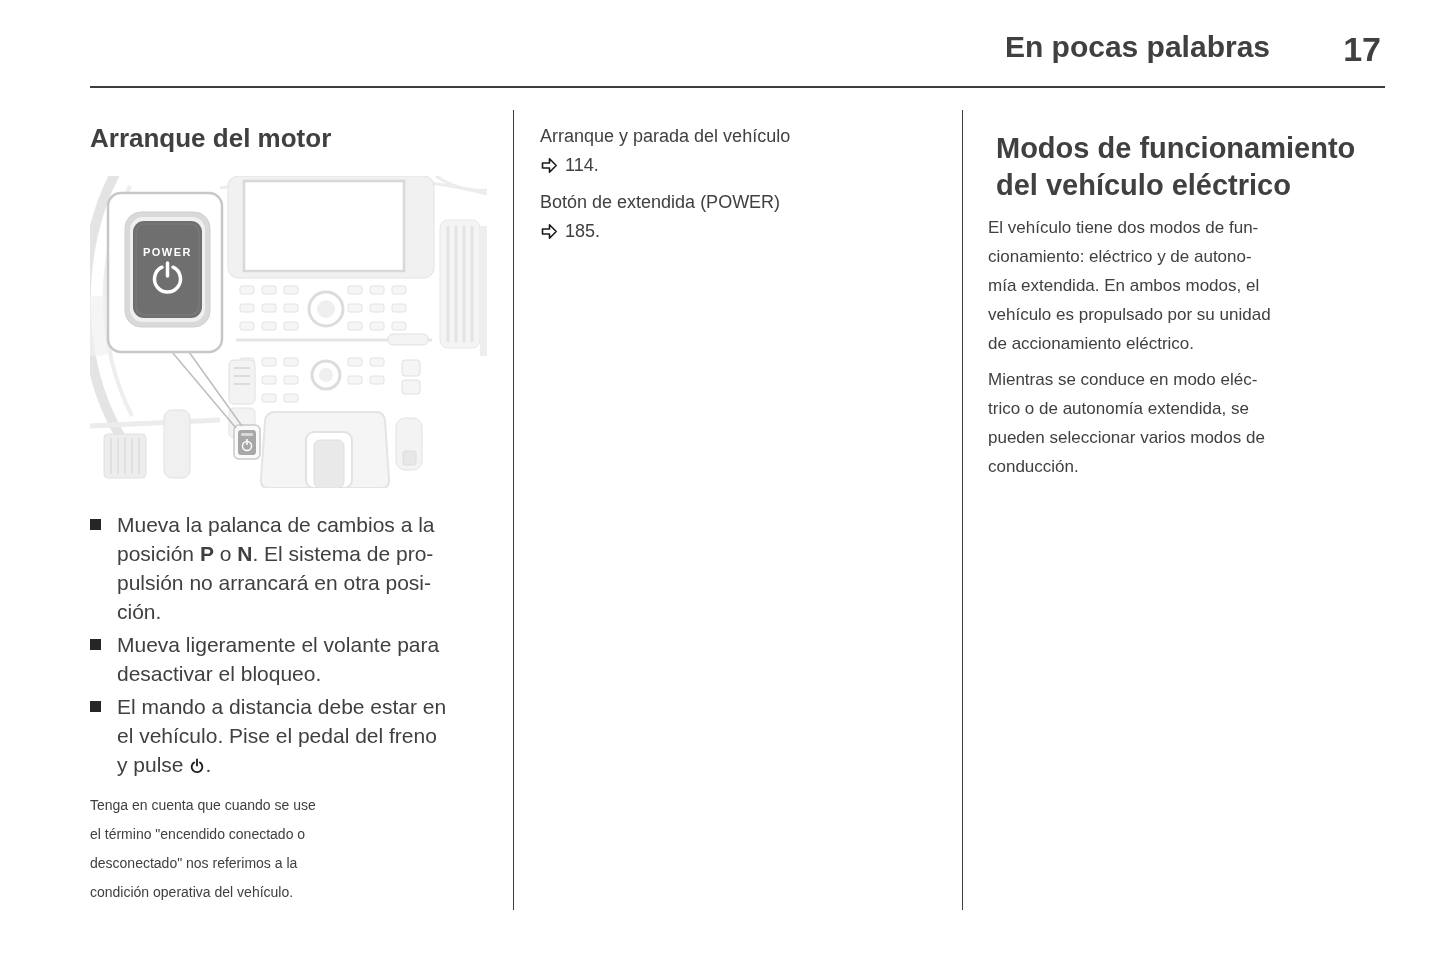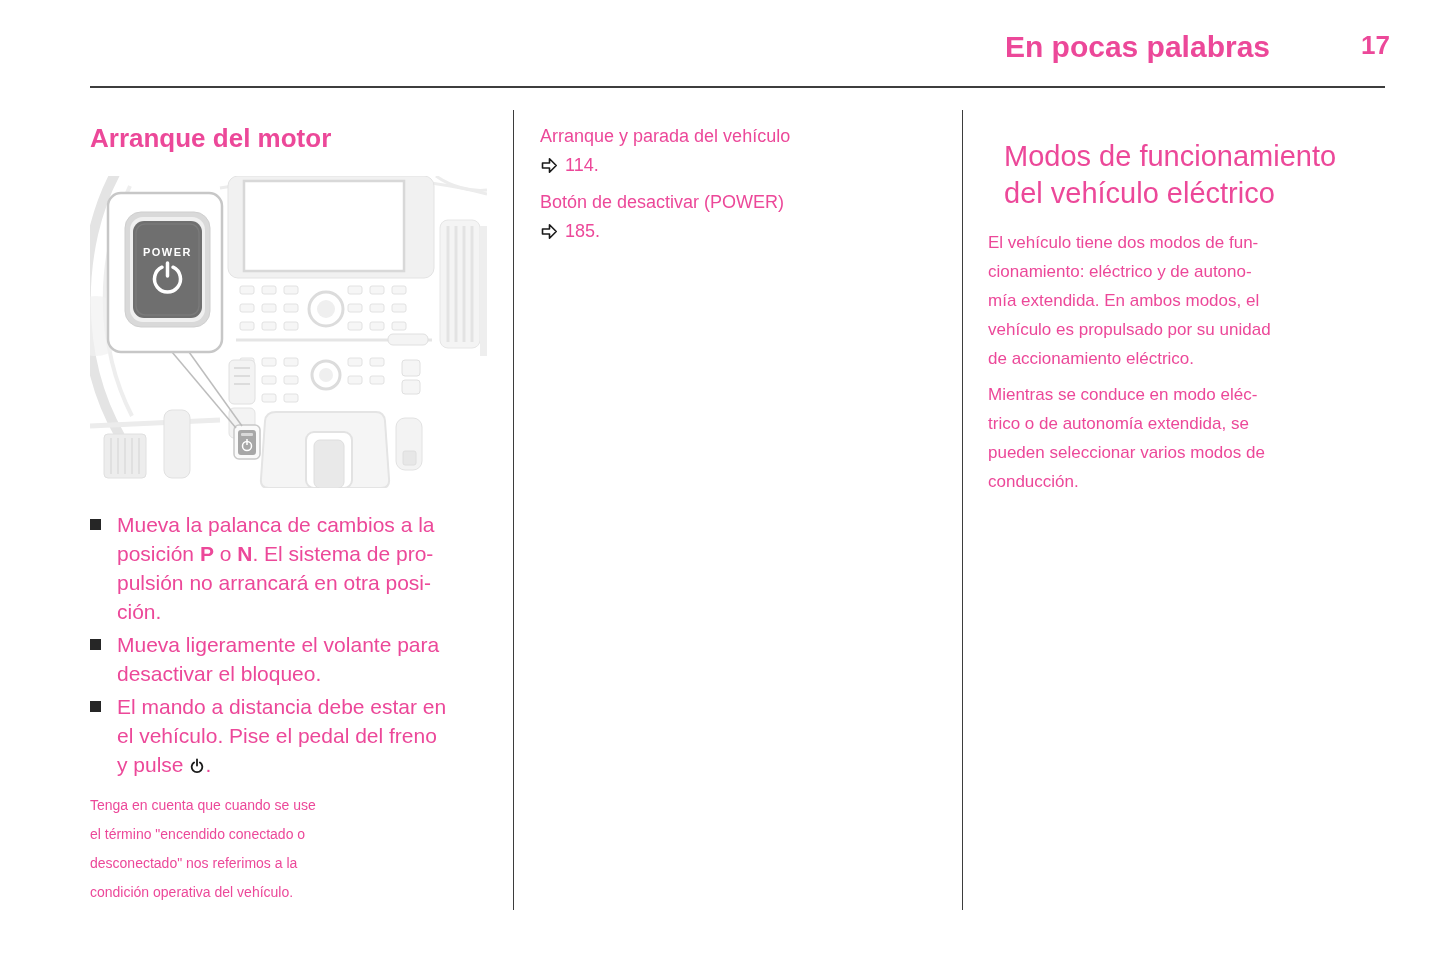--- a/index.html
+++ b/index.html
@@ -1,39 +1,39 @@
 <!DOCTYPE html>
 <html><head>
 <meta charset="utf-8">
 <style>
   html,body{margin:0;padding:0;background:#fff;}
   .page{
     position:relative;width:1445px;height:965px;background:#ffffff;
-    font-family:"Liberation Sans", sans-serif;color:#ec4899;overflow:hidden;
+    font-family:"Liberation Sans", sans-serif;color:#404040;overflow:hidden;
   }
   .h-title{position:absolute;top:30px;right:175px;font-size:30px;font-weight:bold;white-space:nowrap;}
-  .h-num{position:absolute;top:30px;right:55px;font-size:26px;font-weight:bold;}
+  .h-num{position:absolute;top:30px;right:64px;font-size:34px;font-weight:bold;}
   .rule{position:absolute;left:90px;top:86px;width:1295px;height:2px;background:#3d3d3d;}
   .vdiv{position:absolute;top:110px;height:800px;width:1px;background:#3d3d3d;}
   .vdiv1{left:513px;}
   .vdiv2{left:962px;}
   .col{position:absolute;top:122px;}
   .col1{left:90px;width:397px;}
   .col2{left:540px;width:400px;}
   .col3{left:988px;width:400px;}
   .col1 h2{font-size:26px;line-height:32px;font-weight:bold;margin:0;}
   .figure-wrap{margin-top:22px;width:397px;height:312px;}
   .bullets{list-style:none;margin:22px 0 12px 0;padding:0;}
   .bullets li{position:relative;padding-left:27px;font-size:21px;line-height:29px;margin:0 0 4px 0;}
   .sq{position:absolute;left:0;top:9px;width:11px;height:11px;background:#262626;}
   .pl{white-space:pre-line;}
   .note{font-size:14px;line-height:29px;white-space:pre-line;margin:3px 0 0 0;}
   .ref{font-size:18px;line-height:29px;margin:0 0 8px 0;}
   .ref-page{display:flex;align-items:center;gap:7px;height:29px;}
-  .col3 h1{font-size:29px;line-height:37px;font-weight:normal;margin:16px;white-space:pre-line;}
+  .col3 h1{font-size:29px;line-height:37px;font-weight:bold;margin:8px;white-space:pre-line;}
   .col3 p{font-size:17px;line-height:29px;white-space:pre-line;margin:0;}
   .col3 p.p1{margin-top:9px;}
   .col3 p.p2{margin-top:7px;}
   .inline-icon{display:inline-block;vertical-align:-2px;}
 </style>
 </head>
 <body>
 
 <div class="page">
 
@@ -175,21 +175,21 @@
     <div class="ref">
       <div>Arranque y parada del vehículo</div>
       <div class="ref-page">
           <svg class="inline-icon" width="18" height="17" viewBox="0 0 18 17">
             <path d="M2.5 11 V6 H9.5 V1.8 L16.2 8.5 L9.5 15.2 V11 Z" fill="#ffffff" stroke="#1a1a1a" stroke-width="1.6" stroke-linejoin="round"></path>
           </svg>
           <span>114.</span>
         </div>
     </div>
     <div class="ref">
-      <div>Botón de desactivar (POWER)</div>
+      <div>Botón de extendida (POWER)</div>
       <div class="ref-page">
           <svg class="inline-icon" width="18" height="17" viewBox="0 0 18 17">
             <path d="M2.5 11 V6 H9.5 V1.8 L16.2 8.5 L9.5 15.2 V11 Z" fill="#ffffff" stroke="#1a1a1a" stroke-width="1.6" stroke-linejoin="round"></path>
           </svg>
           <span>185.</span>
         </div>
     </div>
   </section>
 
   <section class="col col3">

